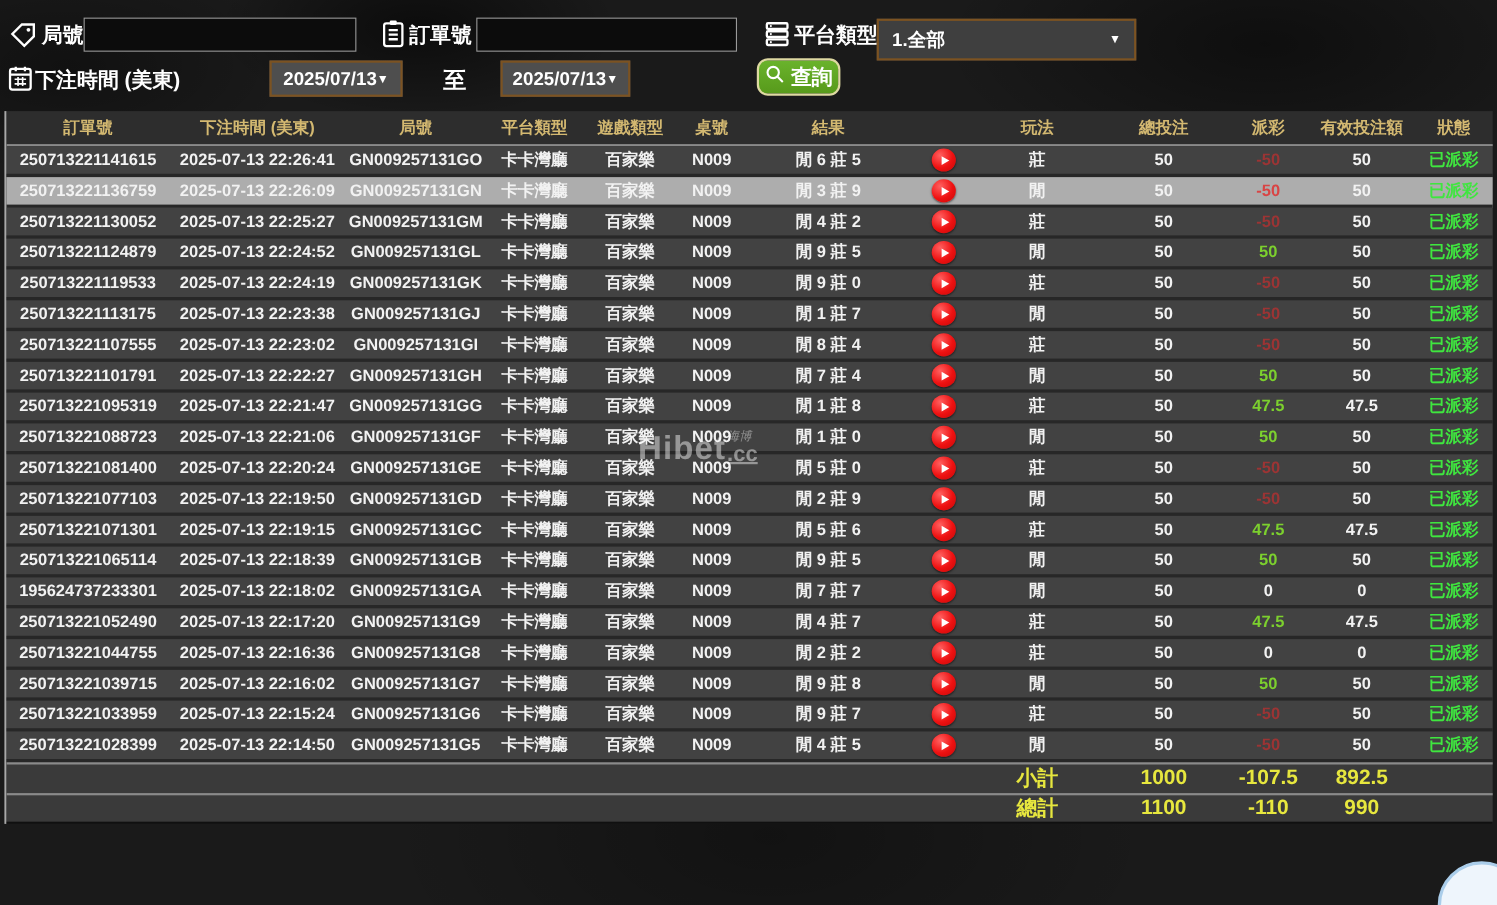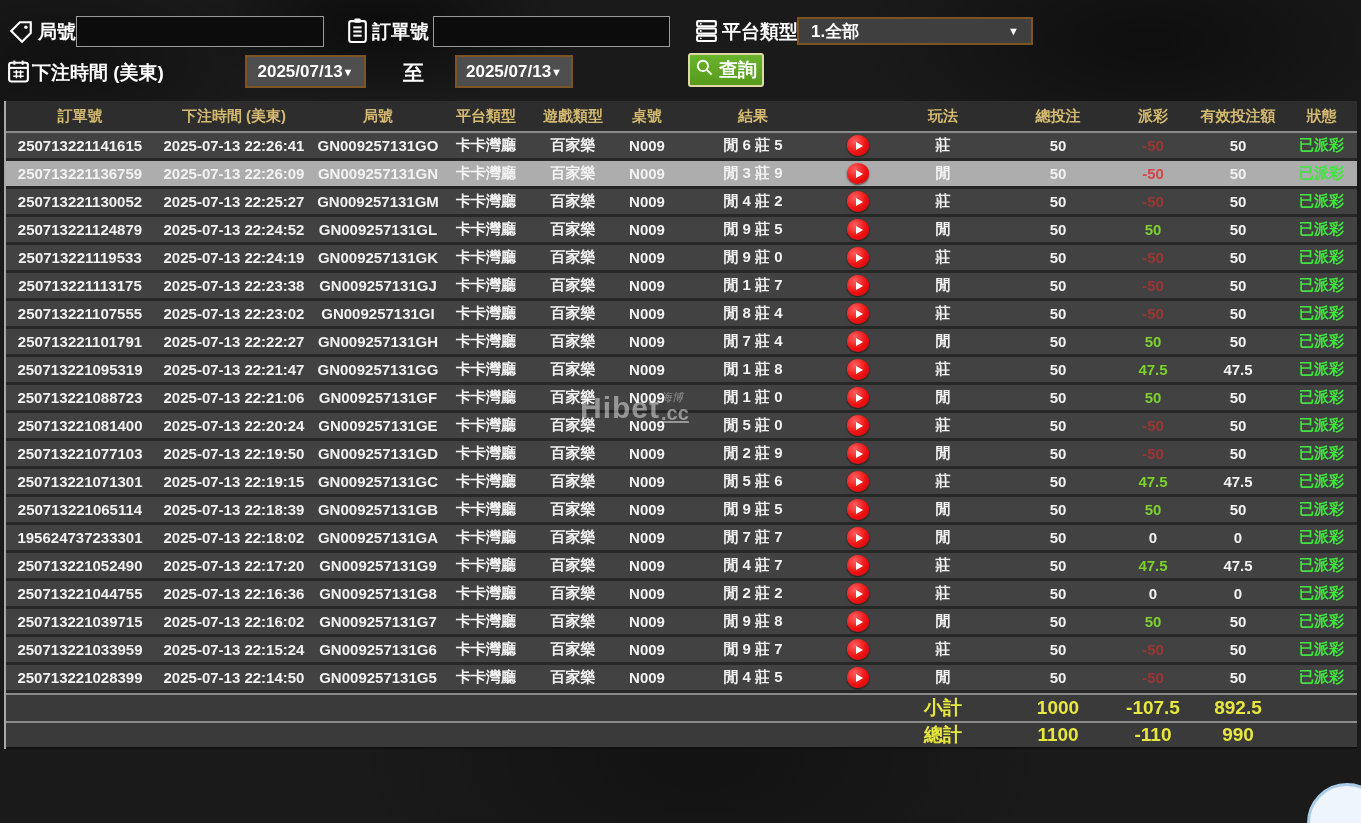--- a/index.html
+++ b/index.html
@@ -31,21 +31,21 @@
   }
   .dd-arrow { font-size:11px; color:#fff; }
   .select-box {
     position:absolute; background:#3f3f3f; border:2px solid #7c5322;
     color:#fff; font-weight:bold; font-size:17px; display:flex;
     align-items:center; padding:0 12px; cursor:pointer;
   }
   .select-box .dd-arrow { margin-left:auto; }
   .search-btn {
     position:absolute; background:linear-gradient(#6ab32c,#579a1b);
-    border:2px solid #ded9a2; border-radius:3px; color:#fff;
+    border:2px solid #ded9a2; border-radius:10px; color:#fff;
     font-weight:bold; font-size:19px; display:flex; align-items:center;
     justify-content:center; gap:5px; cursor:pointer;
   }
 
   
   .bet-table {
     position:absolute; left:4px; top:101px; width:1353px;
     border-left:2px solid #a8a8a8;
   }
   .trow, .thead-row, .tfoot-row { display:flex; width:100%; }
@@ -141,21 +141,21 @@
     <svg width="25" height="25" viewBox="0 0 24 24" fill="none" stroke="#fff" stroke-width="2">
       <rect x="3" y="3" width="18" height="5" rx="1"></rect>
       <rect x="3" y="10" width="18" height="5" rx="1"></rect>
       <rect x="3" y="17" width="18" height="5" rx="1"></rect>
       <circle cx="6.5" cy="5.5" r="0.9" fill="#fff" stroke="none"></circle>
       <circle cx="6.5" cy="12.5" r="0.9" fill="#fff" stroke="none"></circle>
       <circle cx="6.5" cy="19.5" r="0.9" fill="#fff" stroke="none"></circle>
     </svg>
   </span>
   <span class="f-label" style="left:722px;top:19px;">平台類型</span>
-  <div class="select-box" style="left:797px;top:17px;width:236px;height:28px;">
+  <div class="select-box" style="left:797px;top:17px;width:236px;height:38px;">
     <span>1.全部</span>
     <span class="dd-arrow">▼</span>
   </div>
 
   <span class="icon" style="position:absolute;left:6px;top:58px;">
     <svg width="25" height="26" viewBox="0 0 24 24" fill="none" stroke="#fff" stroke-width="2">
       <rect x="3" y="4" width="18" height="18" rx="2"></rect>
       <line x1="3" y1="9" x2="21" y2="9"></line>
       <line x1="8" y1="2" x2="8" y2="6"></line>
       <line x1="16" y1="2" x2="16" y2="6"></line>

